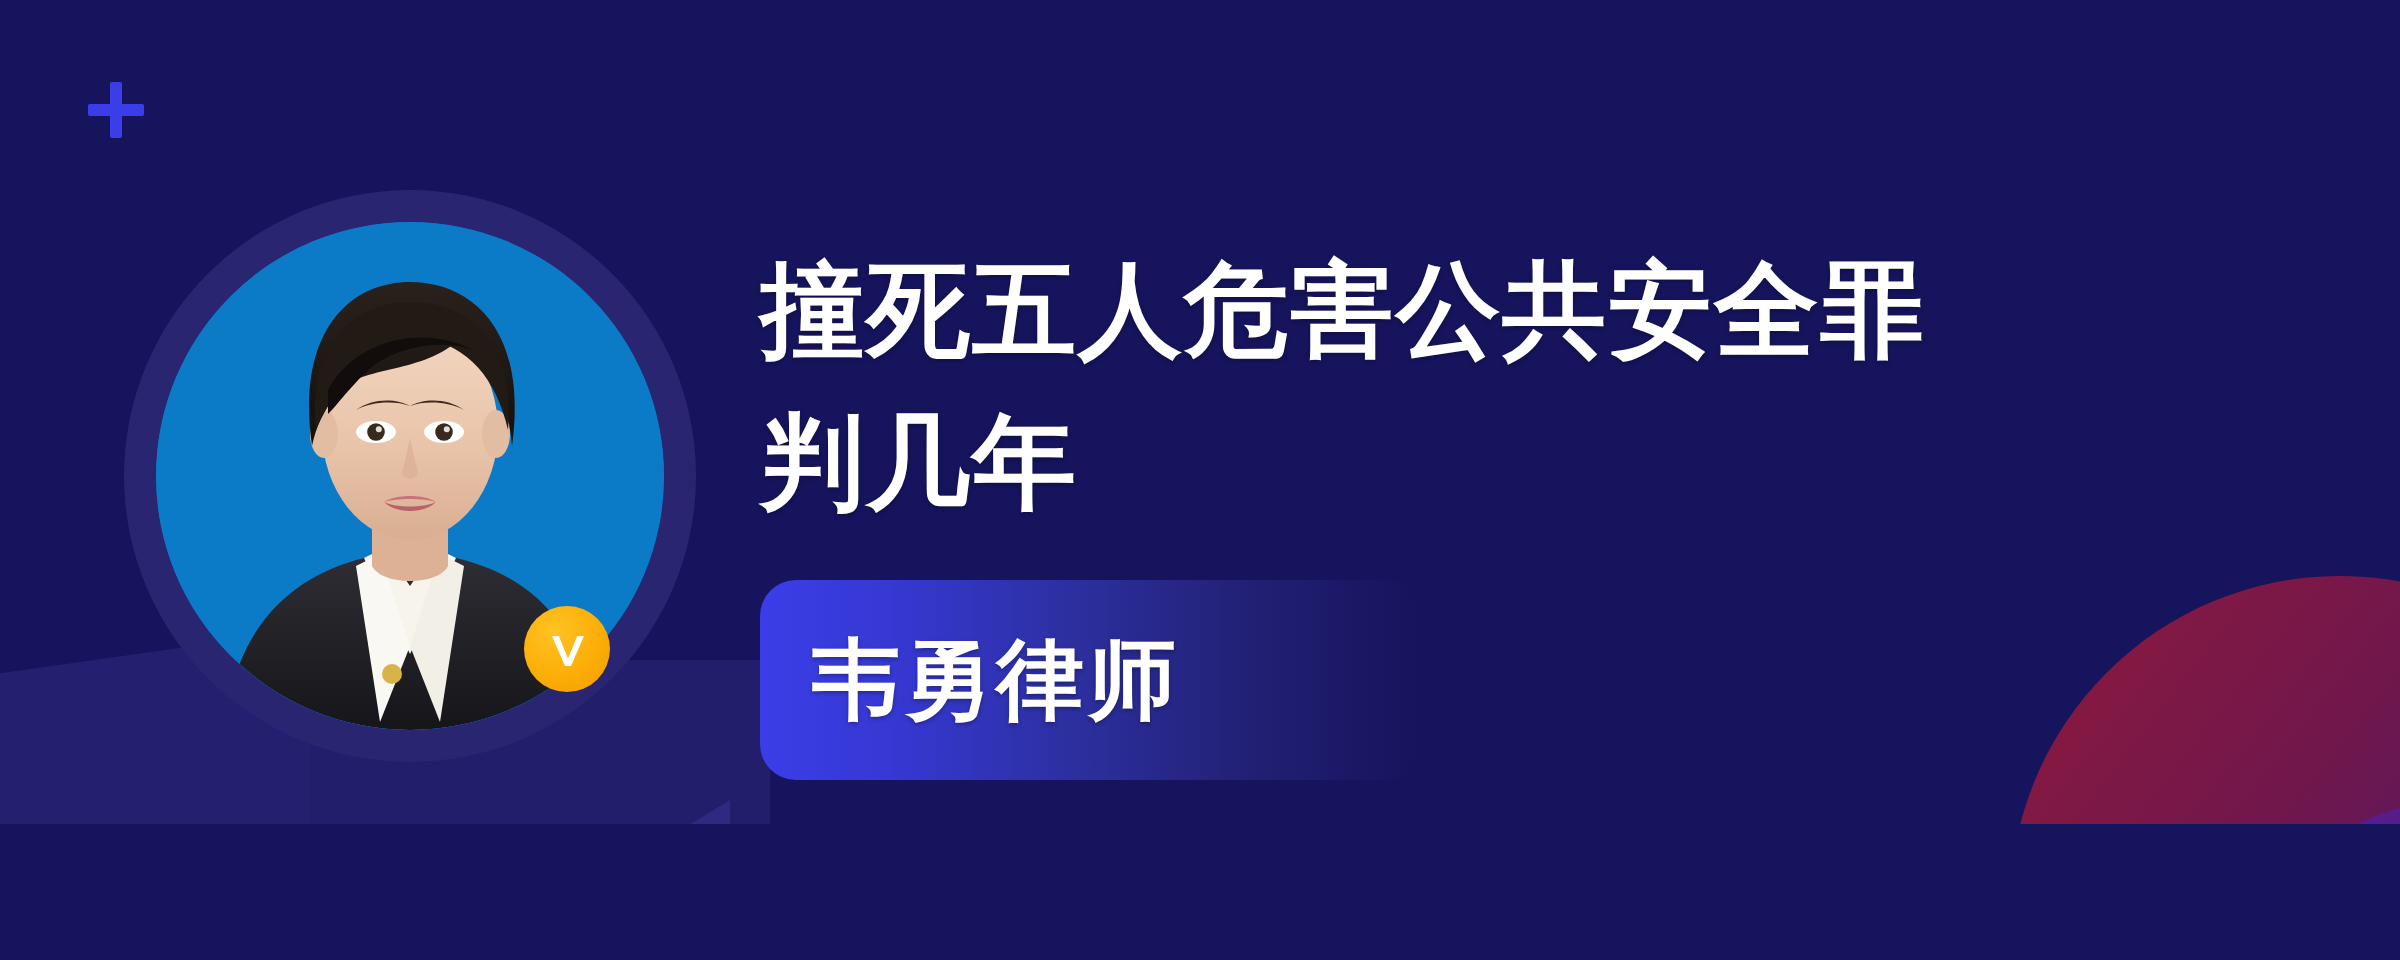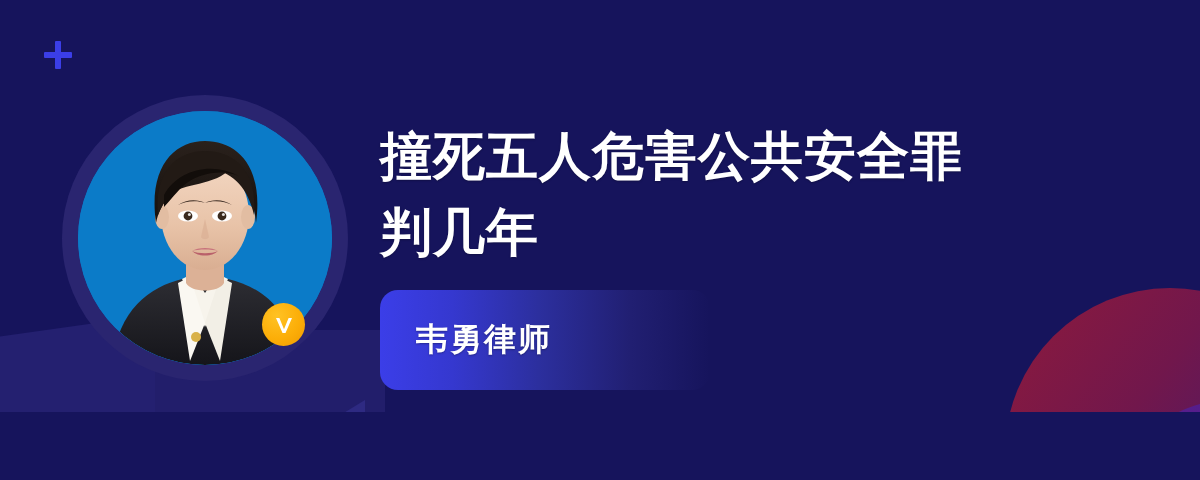--- a/index.html
+++ b/index.html
@@ -112,24 +112,24 @@
   .name-badge {
     position:absolute;
     left:380px; top:290px;
     width:330px; height:100px;
     border-radius:18px;
     background:linear-gradient(90deg,#3B3EE8 0%,#3538CF 22%,#2C2F9E 48%,#211F72 76%,rgba(22,20,92,0) 100%);
     display:flex; align-items:center;
   }
   .name-badge-text {
     color:#FFFFFF;
-    font-size:32px;
+    font-size:44px;
     font-weight:bold;
     letter-spacing:2px;
-    padding-left:36px;
+    padding-left:26px;
     text-shadow:0 1px 2px rgba(0,0,0,0.3);
   }
 </style>
 </head>
 <body>
 
 <div id="banner">
 
   <div class="deco-layer">
     <div class="shape-left-panel"></div>

